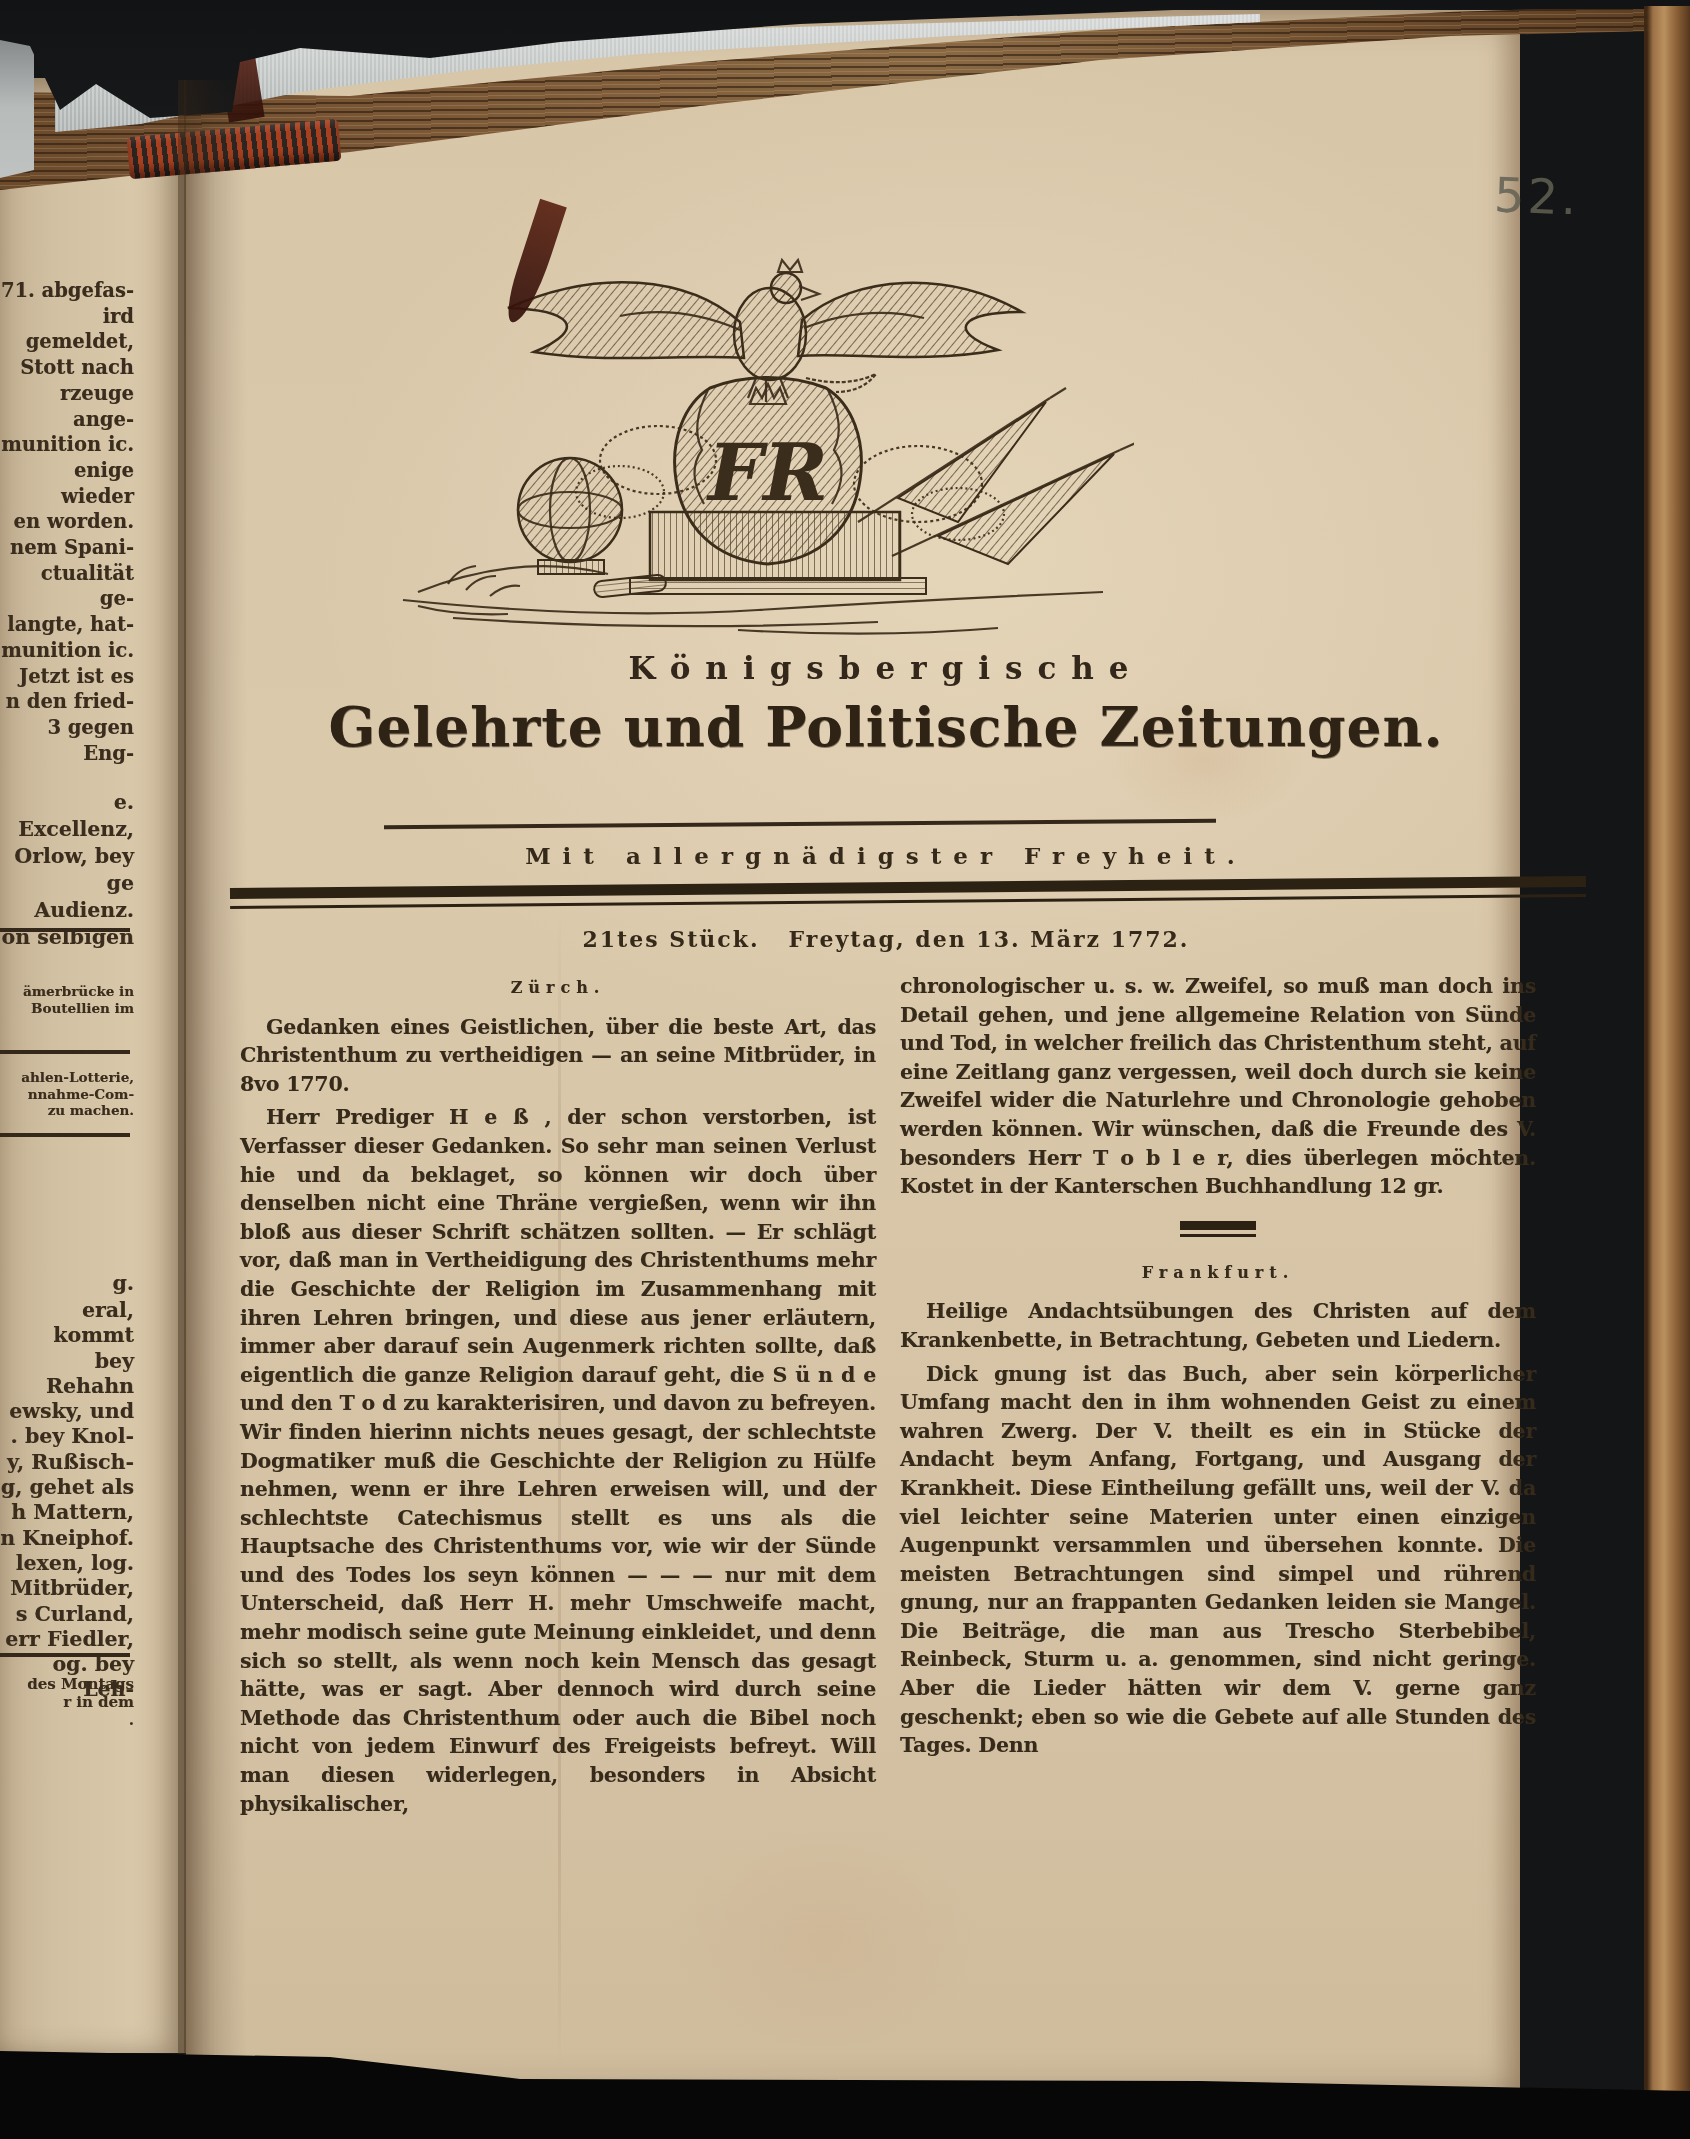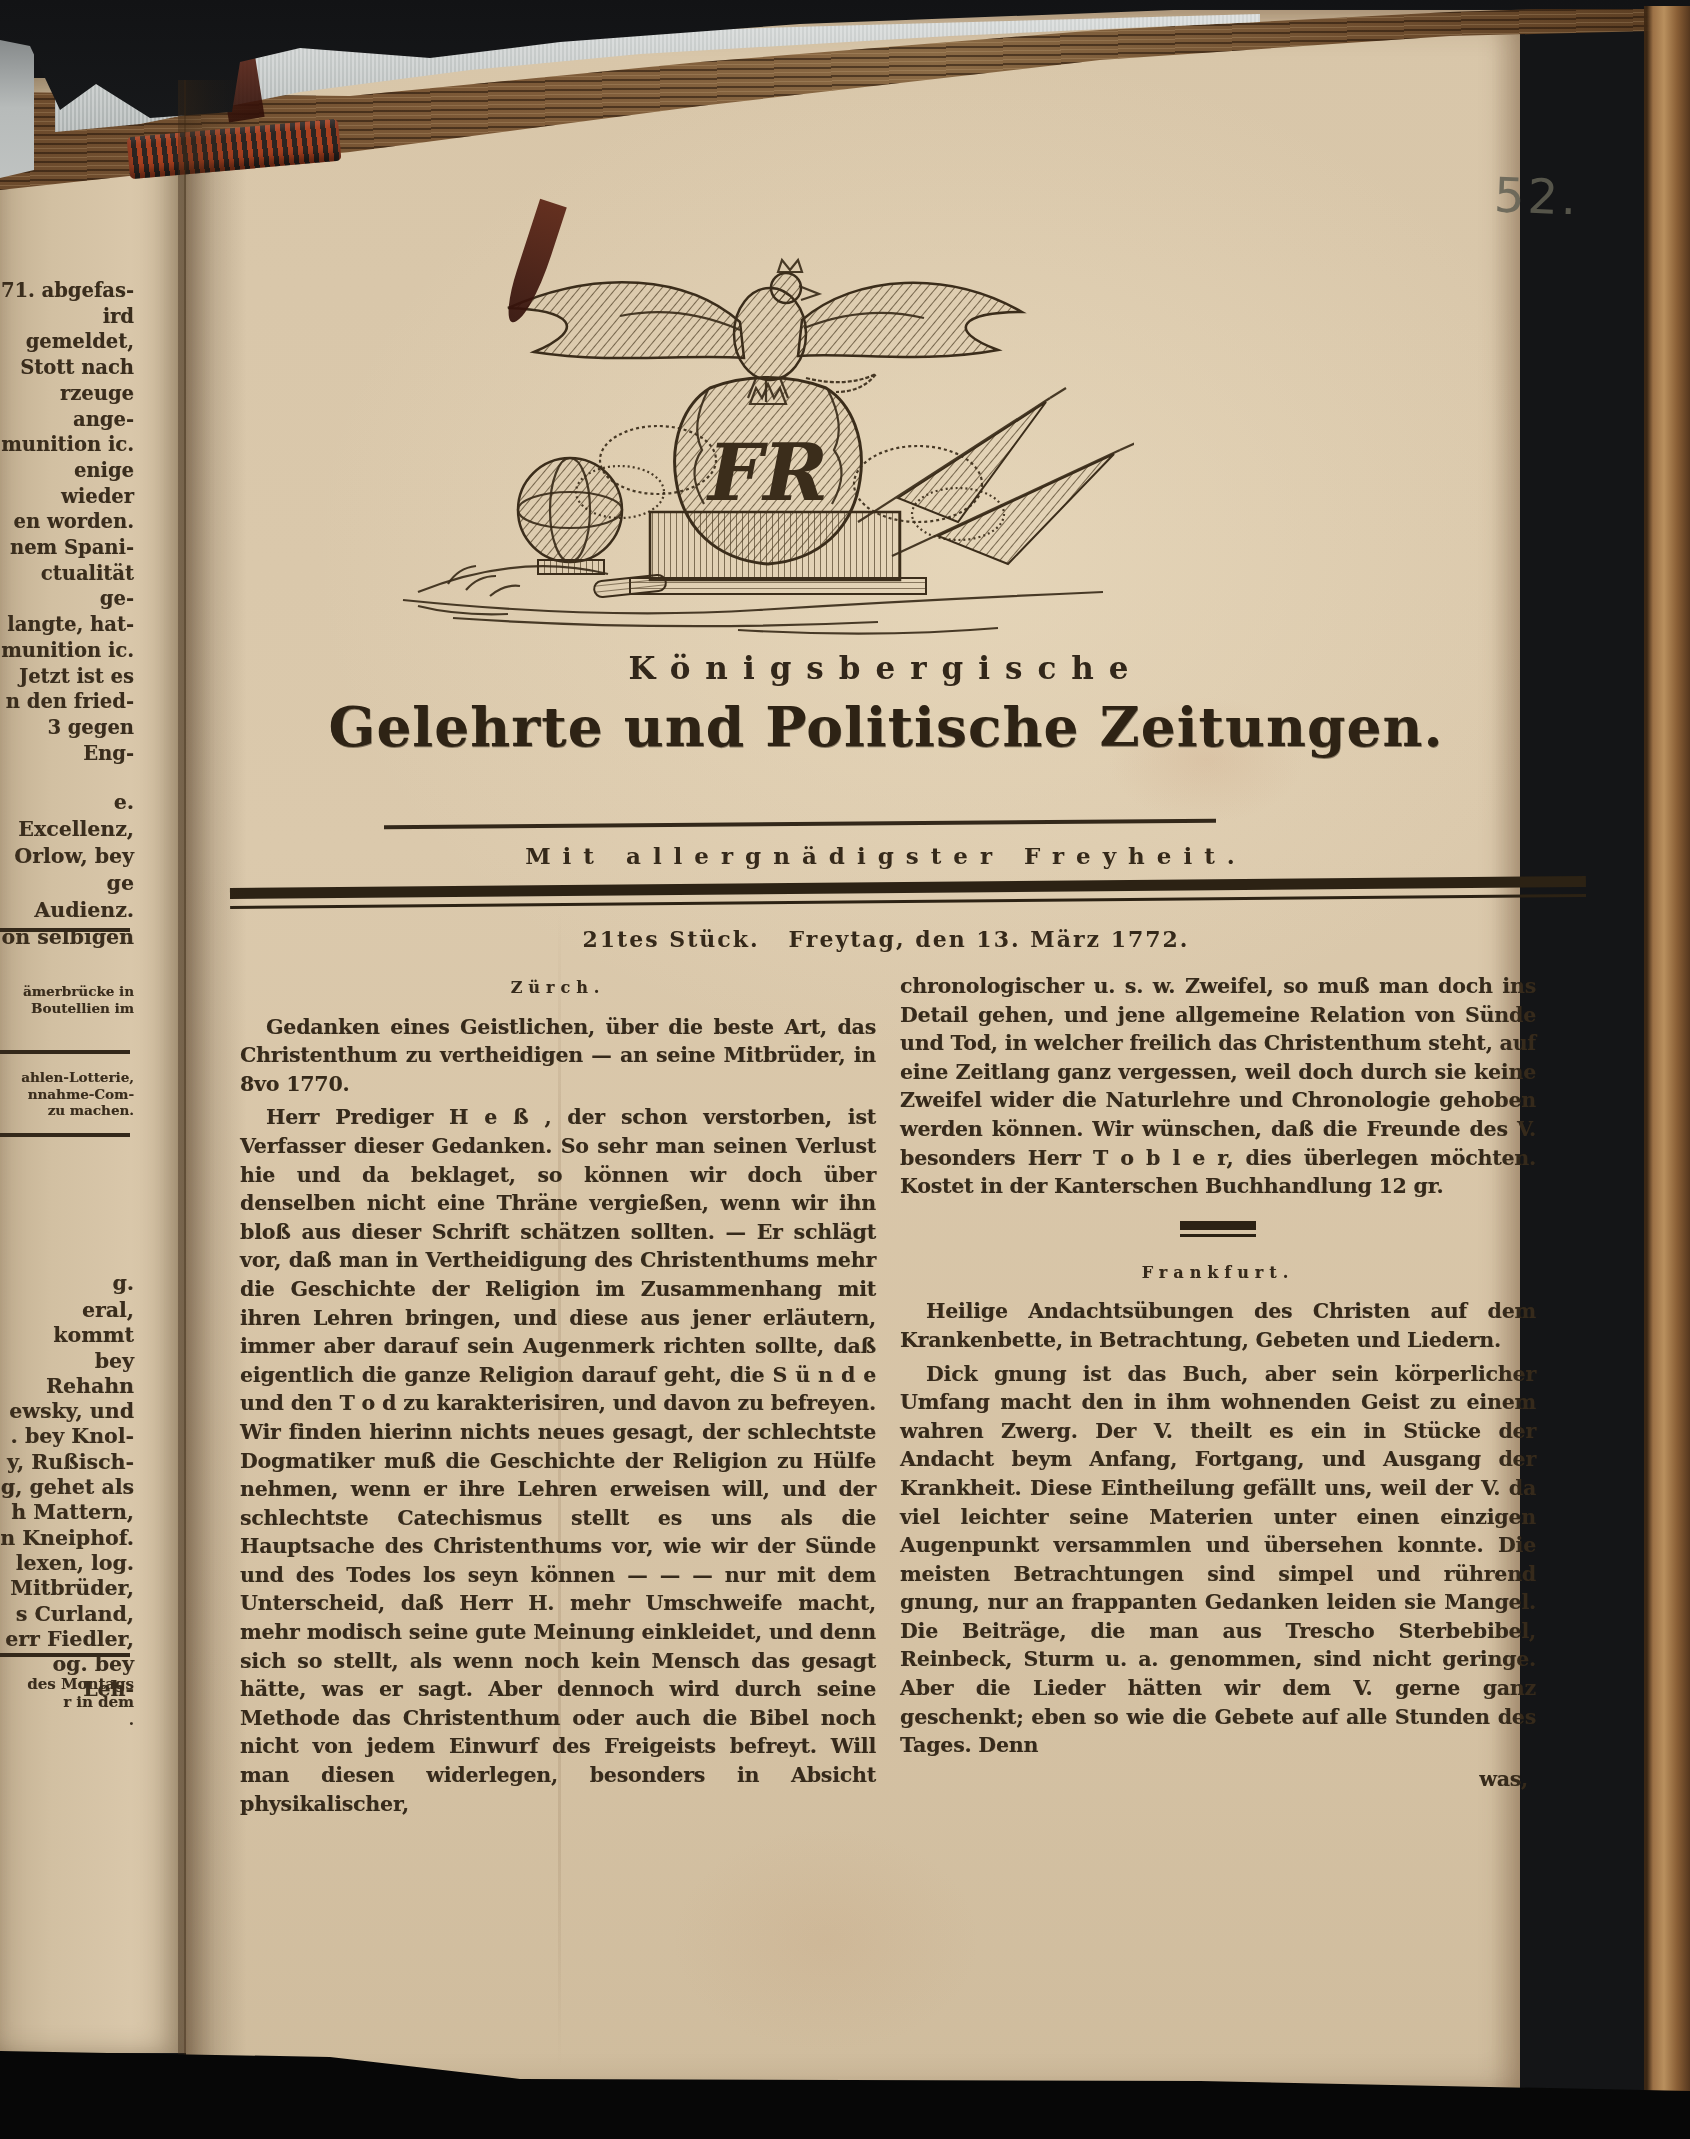--- a/index.html
+++ b/index.html
@@ -251,21 +251,20 @@
         <div class="col-head">Zürch.</div>
         <p class="indent">Gedanken eines Geistlichen, über die beste Art, das Christenthum zu vertheidigen — an seine Mitbrüder, in 8vo 1770.</p>
         <p class="indent">Herr Prediger H e ß , der schon verstorben, ist Verfasser dieser Gedanken. So sehr man seinen Verlust hie und da beklaget, so können wir doch über denselben nicht eine Thräne vergießen, wenn wir ihn bloß aus dieser Schrift schätzen sollten. — Er schlägt vor, daß man in Vertheidigung des Christenthums mehr die Geschichte der Religion im Zusammenhang mit ihren Lehren bringen, und diese aus jener erläutern, immer aber darauf sein Augenmerk richten sollte, daß eigentlich die ganze Religion darauf geht, die S ü n d e und den T o d zu karakterisiren, und davon zu befreyen. Wir finden hierinn nichts neues gesagt, der schlechtste Dogmatiker muß die Geschichte der Religion zu Hülfe nehmen, wenn er ihre Lehren erweisen will, und der schlechtste Catechismus stellt es uns als die Hauptsache des Christenthums vor, wie wir der Sünde und des Todes los seyn können — — — nur mit dem Unterscheid, daß Herr H. mehr Umschweife macht, mehr modisch seine gute Meinung einkleidet, und denn sich so stellt, als wenn noch kein Mensch das gesagt hätte, was er sagt. Aber dennoch wird durch seine Methode das Christenthum oder auch die Bibel noch nicht von jedem Einwurf des Freigeists befreyt. Will man diesen widerlegen, besonders in Absicht physikalischer,</p>
       </div>
       <div class="col">
         <p>chronologischer u. s. w. Zweifel, so muß man doch ins Detail gehen, und jene allgemeine Relation von Sünde und Tod, in welcher freilich das Christenthum steht, auf eine Zeitlang ganz vergessen, weil doch durch sie keine Zweifel wider die Naturlehre und Chronologie gehoben werden können. Wir wünschen, daß die Freunde des V. besonders Herr T o b l e r, dies überlegen möchten. Kostet in der Kanterschen Buchhandlung 12 gr.</p>
         <div class="col-divider"></div>
         <div class="col-head">Frankfurt.</div>
         <p class="indent">Heilige Andachtsübungen des Christen auf dem Krankenbette, in Betrachtung, Gebeten und Liedern.</p>
         <p class="indent">Dick gnung ist das Buch, aber sein körperlicher Umfang macht den in ihm wohnenden Geist zu einem wahren Zwerg. Der V. theilt es ein in Stücke der Andacht beym Anfang, Fortgang, und Ausgang der Krankheit. Diese Eintheilung gefällt uns, weil der V. da viel leichter seine Materien unter einen einzigen Augenpunkt versammlen und übersehen konnte. Die meisten Betrachtungen sind simpel und rührend gnung, nur an frappanten Gedanken leiden sie Mangel. Die Beiträge, die man aus Trescho Sterbebibel, Reinbeck, Sturm u. a. genommen, sind nicht geringe. Aber die Lieder hätten wir dem V. gerne ganz geschenkt; eben so wie die Gebete auf alle Stunden des Tages. Denn</p>
-        <div class="catchword">was,</div>
       </div>
     </div>
   </div>
 
   <div class="hand-num">52.</div>
 
   <div class="book-top">
     <div class="bt bt-brown"></div>
     <div class="bt bt-grey"></div>
     <div class="bt bt-greyL"></div>

